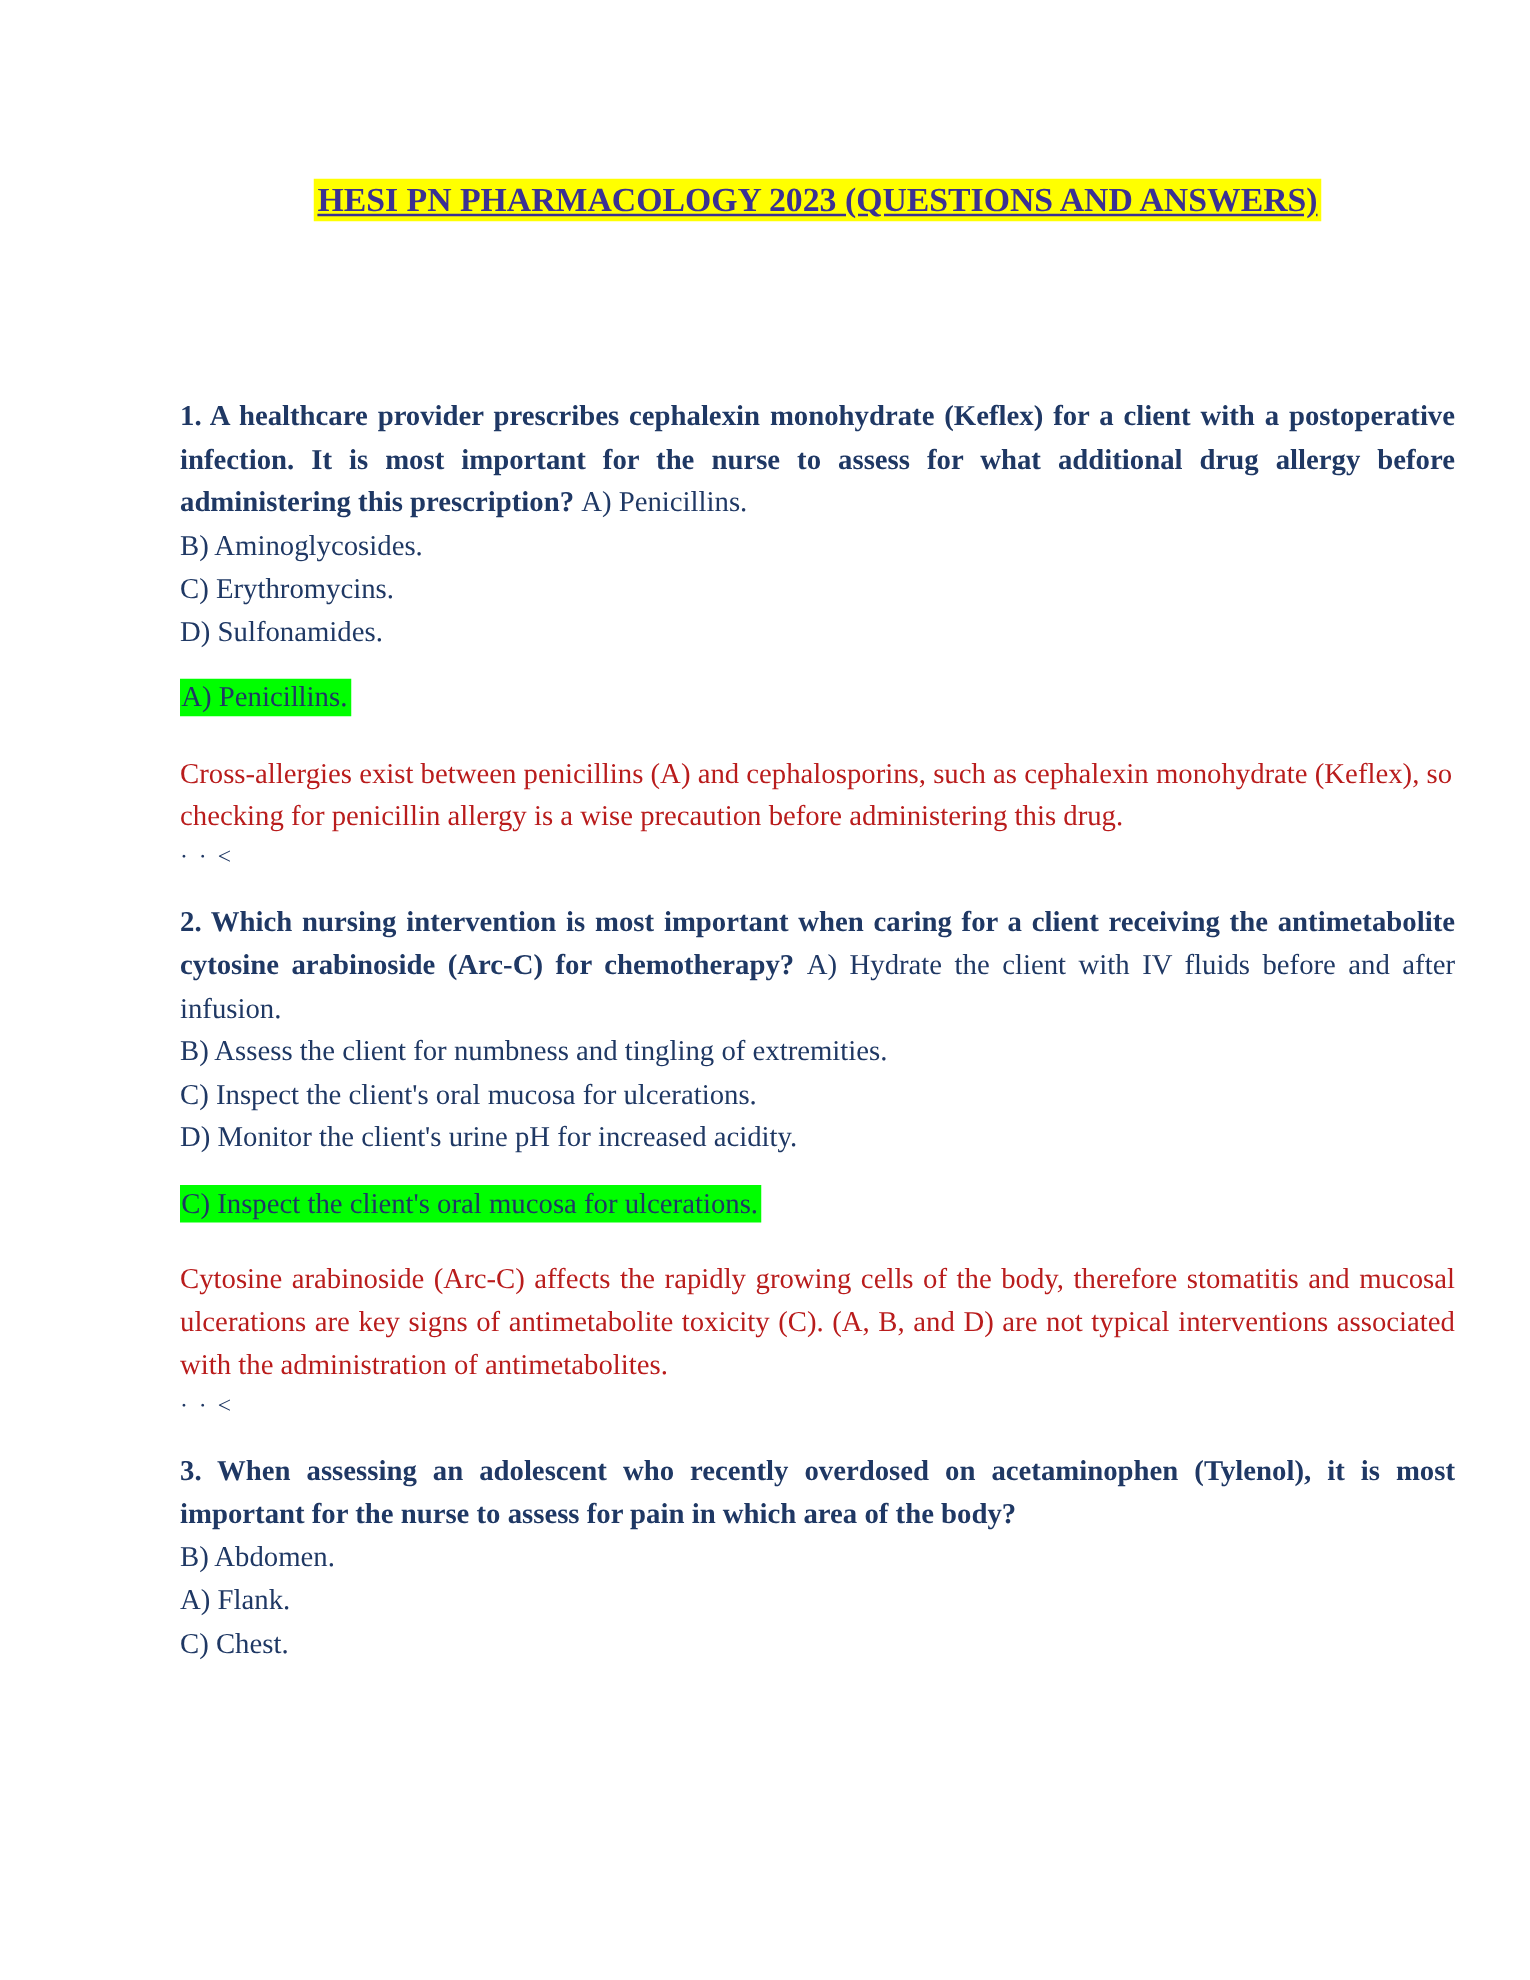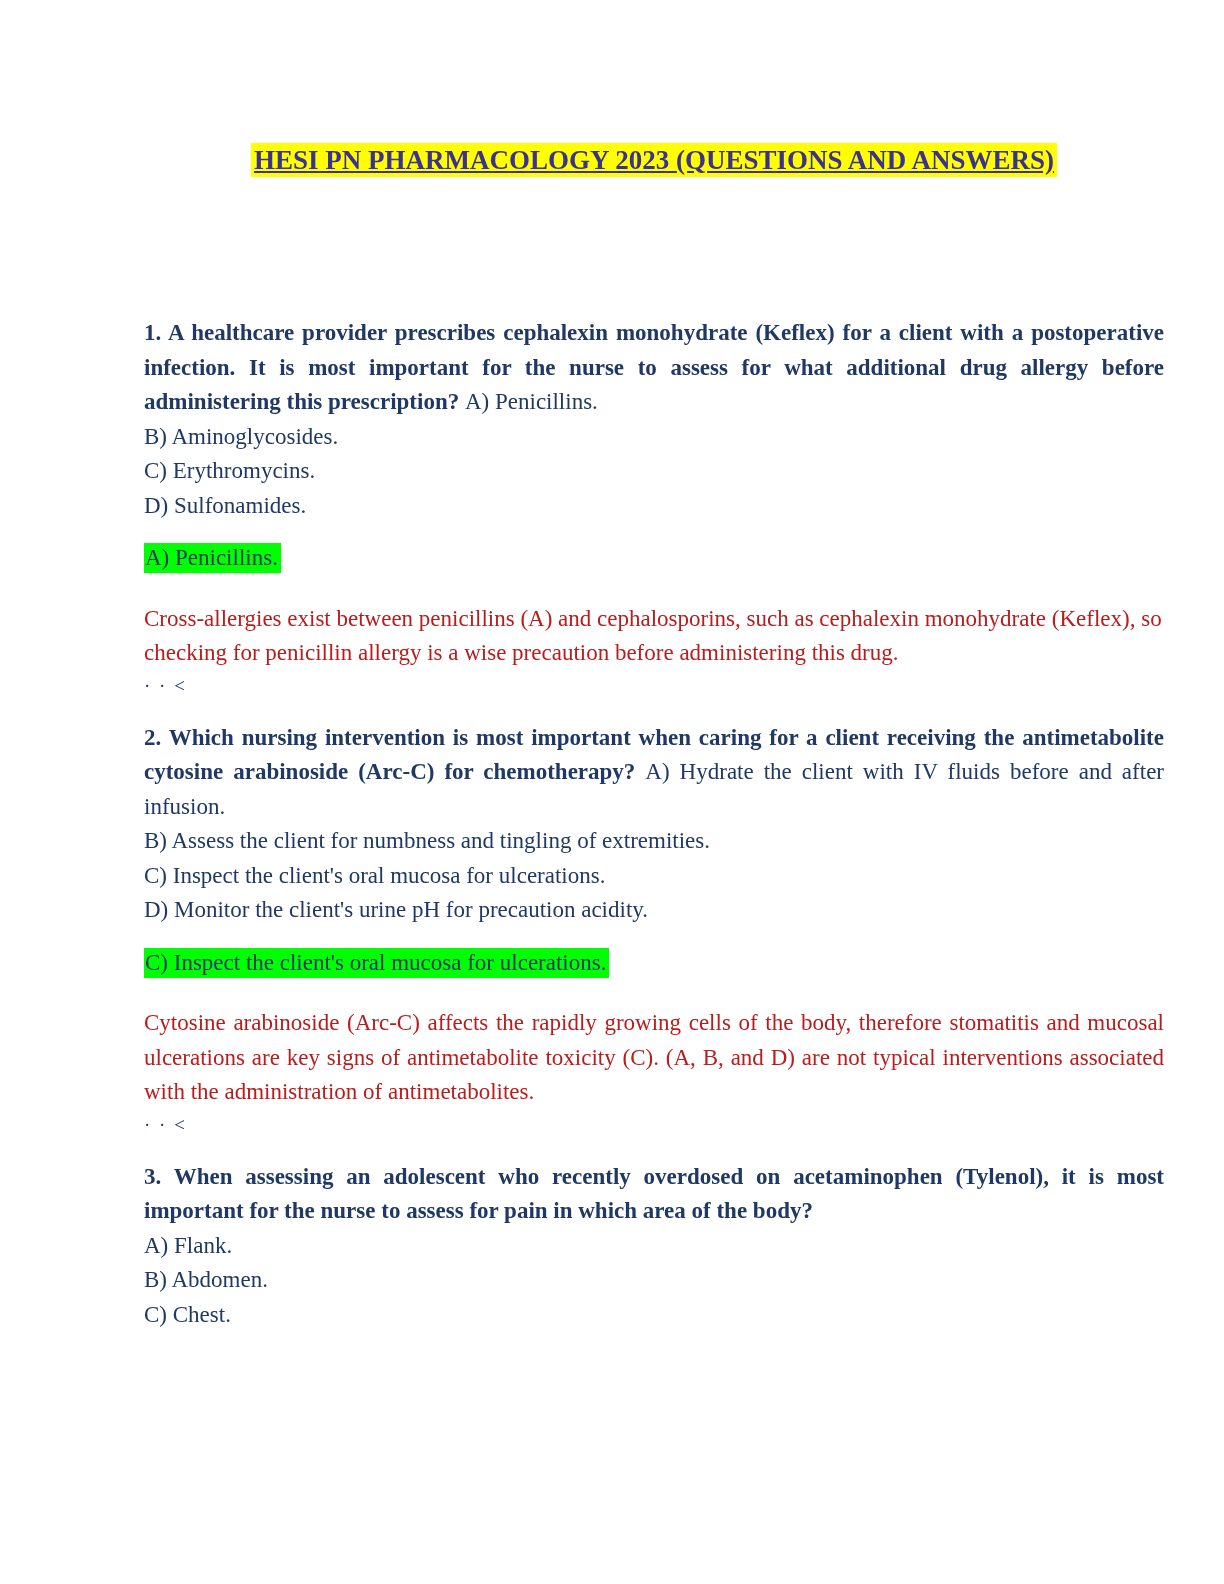--- a/index.html
+++ b/index.html
@@ -100,26 +100,26 @@
     <p class="option">D) Sulfonamides.</p>
     <p class="answer-line"><span class="hl-green">A) Penicillins.</span></p>
     <p class="rationale no-justify">Cross-allergies exist between penicillins (A) and cephalosporins, such as cephalexin monohydrate (Keflex), so checking for penicillin allergy is a wise precaution before administering this drug.</p>
     <p class="marks">· ·  &lt;</p>
   </section>
 
   <section class="question">
     <p class="stem"><strong>2. Which nursing intervention is most important when caring for a client receiving the antimetabolite cytosine arabinoside (Arc-C) for chemotherapy? </strong><span class="opt-inline">A) Hydrate the client with IV fluids before and after infusion.</span></p>
     <p class="option">B) Assess the client for numbness and tingling of extremities.</p>
     <p class="option">C) Inspect the client's oral mucosa for ulcerations.</p>
-    <p class="option">D) Monitor the client's urine pH for precaution acidity.</p>
+    <p class="option">D) Monitor the client's urine pH for increased acidity.</p>
     <p class="answer-line"><span class="hl-green">C) Inspect the client's oral mucosa for ulcerations.</span></p>
     <p class="rationale">Cytosine arabinoside (Arc-C) affects the rapidly growing cells of the body, therefore stomatitis and mucosal ulcerations are key signs of antimetabolite toxicity (C). (A, B, and D) are not typical interventions associated with the administration of antimetabolites.</p>
     <p class="marks">· ·  &lt;</p>
   </section>
 
   <section class="question">
     <p class="stem"><strong>3. When assessing an adolescent who recently overdosed on acetaminophen (Tylenol), it is most important for the nurse to assess for pain in which area of the body?</strong></p>
+    <p class="option">B) Abdomen.</p>
     <p class="option">A) Flank.</p>
-    <p class="option">B) Abdomen.</p>
     <p class="option">C) Chest.</p>
   </section>
 
 </div>
 
 </body></html>

